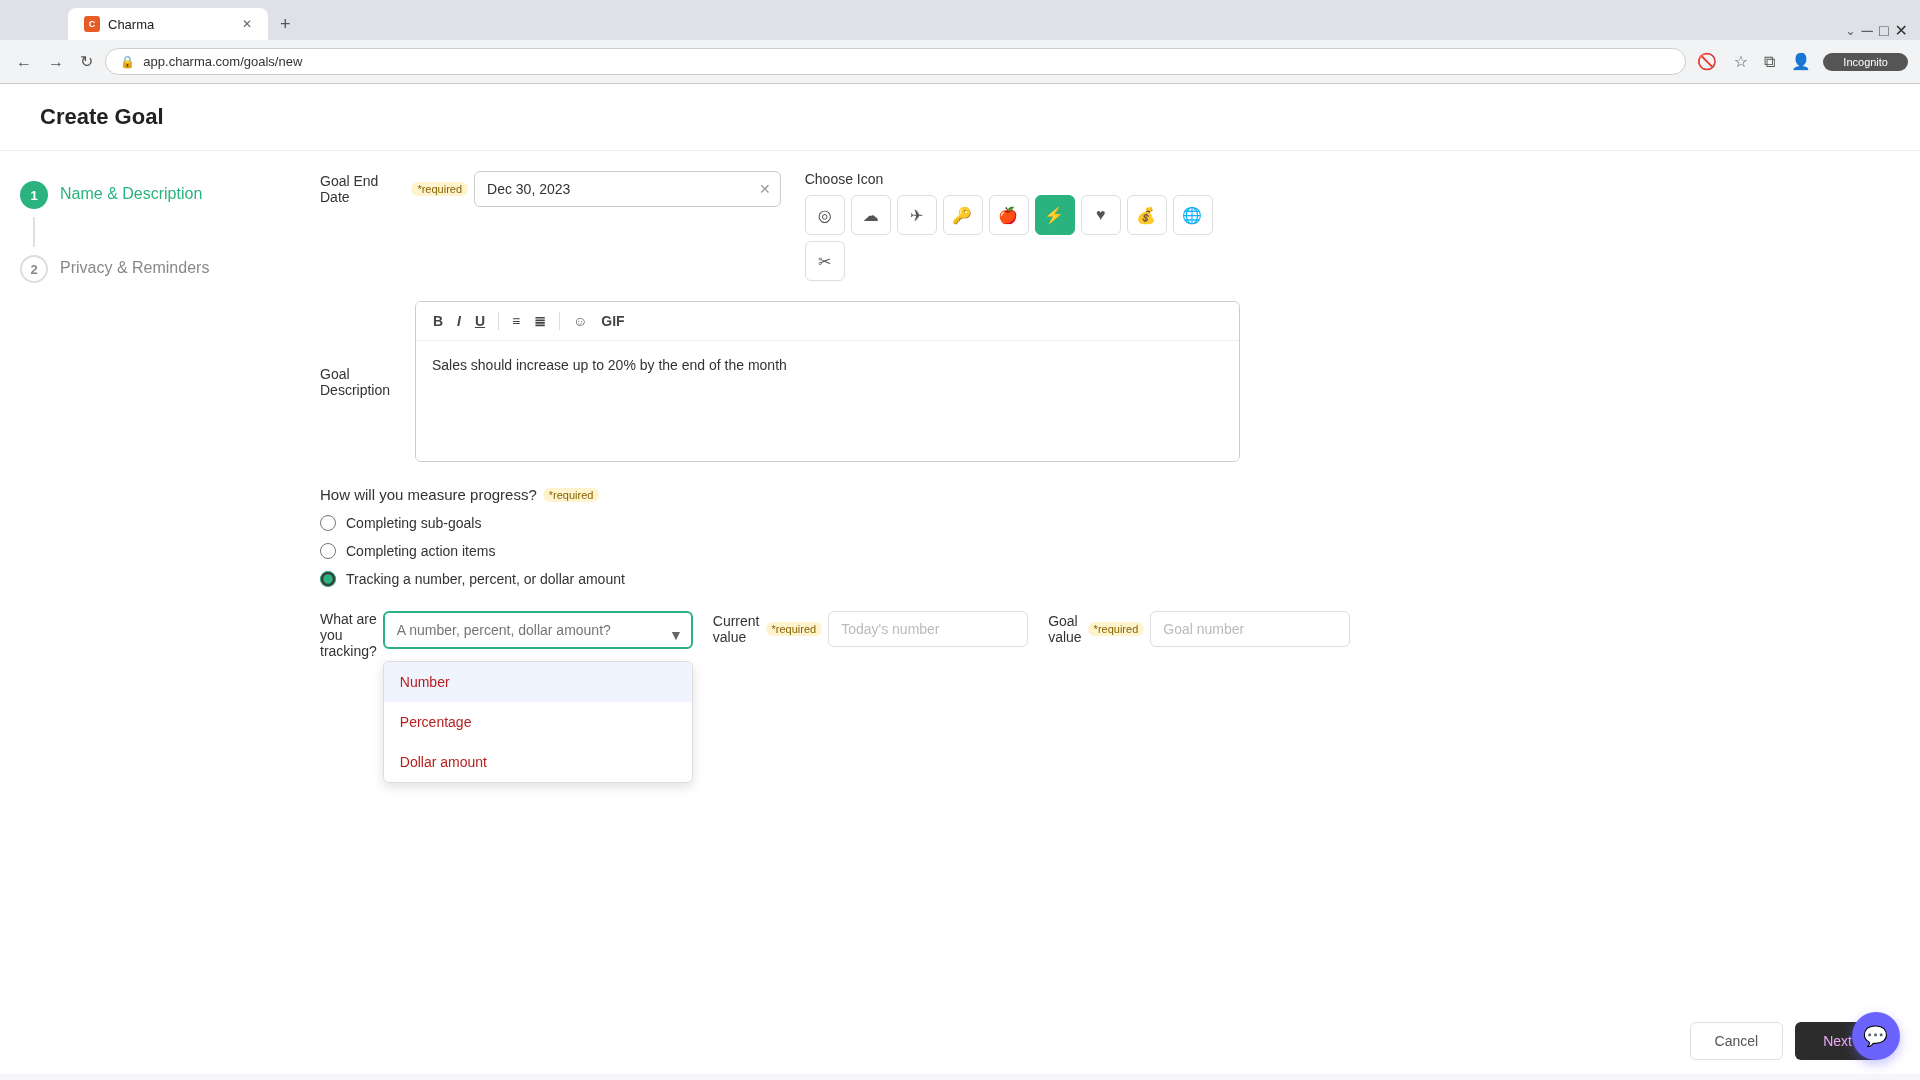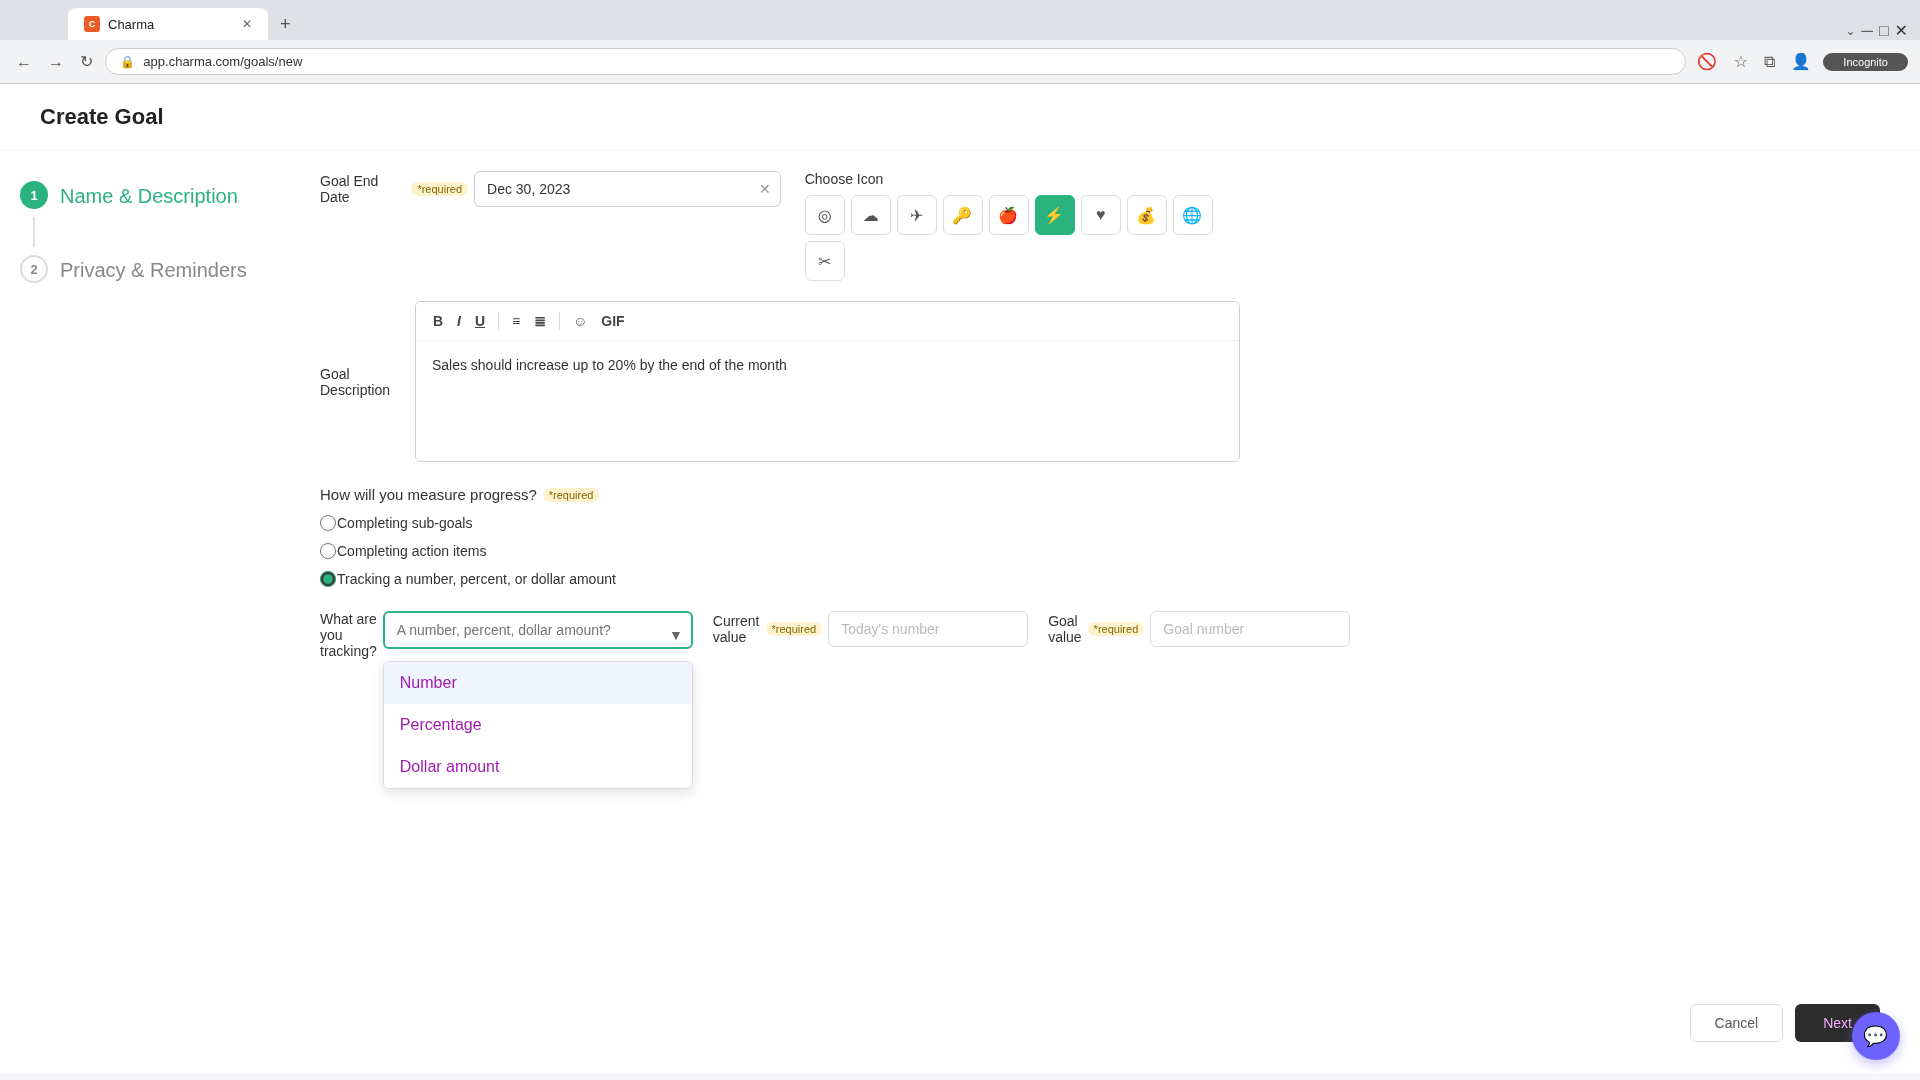--- a/index.html
+++ b/index.html
@@ -28,21 +28,21 @@
     .page-title { font-size: 22px; font-weight: 600; color: #222; }
 
     .page-body { display: flex; min-height: 900px; }
 
     
     .sidebar { width: 280px; padding: 30px 20px; flex-shrink: 0; }
     .sidebar-step { display: flex; align-items: flex-start; gap: 12px; margin-bottom: 8px; }
     .step-number { width: 28px; height: 28px; border-radius: 50%; display: flex; align-items: center; justify-content: center; font-size: 13px; font-weight: 600; flex-shrink: 0; }
     .step-number.active { background: #2bb37f; color: #fff; }
     .step-number.inactive { background: #fff; color: #888; border: 2px solid #ddd; }
-    .step-label { font-size: 20px; padding-top: 4px; text-align: center; }
+    .step-label { font-size: 16px; padding-top: 4px; text-align: center; }
     .step-label.active { color: #2bb37f; font-weight: 500; }
     .step-label.inactive { color: #888; }
     .step-connector { width: 2px; height: 30px; background: #e0e0e0; margin-left: 13px; margin-bottom: 8px; }
 
     
     .main-content { flex: 1; padding: 20px 40px 40px; max-width: 1000px; }
 
     
     .form-section { margin-bottom: 24px; }
     .form-row { display: flex; gap: 24px; margin-bottom: 20px; align-items: flex-start; }
@@ -68,38 +68,38 @@
     
     .editor-wrapper { border: 1px solid #ccc; border-radius: 6px; overflow: hidden; width: 960px; max-width: 100%; }
     .editor-toolbar { display: flex; align-items: center; gap: 4px; padding: 8px 12px; border-bottom: 1px solid #eee; background: #fff; }
     .editor-tool { background: none; border: none; cursor: pointer; font-size: 14px; color: #444; padding: 3px 5px; border-radius: 3px; font-weight: 600; }
     .editor-separator { width: 1px; height: 18px; background: #ddd; margin: 0 4px; }
     .editor-content { padding: 16px; min-height: 120px; font-size: 14px; color: #333; background: #fff; }
 
     
     .section-label { font-size: 15px; font-weight: 500; color: #333; margin-bottom: 12px; display: flex; align-items: center; gap: 6px; }
     .radio-group { display: flex; flex-direction: column; gap: 12px; margin-bottom: 20px; }
-    .radio-option { display: flex; align-items: center; gap: 1px; cursor: pointer; font-size: 14px; color: #333; }
+    .radio-option { display: flex; align-items: center; gap: 10px; cursor: pointer; font-size: 14px; color: #333; }
     .radio-input { width: 16px; height: 16px; accent-color: #2bb37f; cursor: pointer; }
 
     
     .tracking-row { display: flex; gap: 20px; align-items: flex-start; margin-bottom: 0; }
     .tracking-group { display: flex; flex-direction: row; gap: 6px; }
     .dropdown-wrapper { position: relative; }
     .dropdown-select { width: 310px; padding: 9px 36px 9px 12px; border: 2px solid #2bb37f; border-radius: 6px; font-size: 14px; color: #aaa; background: #fff; appearance: none; cursor: pointer; }
     .dropdown-arrow { position: absolute; right: 10px; top: 50%; transform: translateY(-50%); color: #666; pointer-events: none; font-size: 14px; }
     .dropdown-menu { position: absolute; top: calc(100% + 2px); left: 0; width: 310px; background: #fff; border: 1px solid #ddd; border-radius: 6px; box-shadow: 0 4px 12px rgba(0,0,0,0.12); z-index: 100; }
-    .dropdown-item { padding: 12px 16px; font-size: 16px; color: #a21caf; cursor: pointer; }
+    .dropdown-item { padding: 12px 16px; font-size: 14px; color: #b91c1c; cursor: pointer; }
     .dropdown-item:first-child { background: #f0f4ff; border-radius: 6px 6px 0 0; }
 
     .value-input { width: 200px; padding: 9px 12px; border: 1px solid #ddd; border-radius: 6px; font-size: 14px; color: #aaa; background: #fff; }
     .value-input::placeholder { color: #bbb; }
 
     
-    .form-footer { display: flex; justify-content: flex-end; gap: 12px; padding: 20px 40px; position: fixed; bottom: 18px; right: 0; background: transparent; }
+    .form-footer { display: flex; justify-content: flex-end; gap: 12px; padding: 20px 40px; position: fixed; bottom: 0; right: 0; background: transparent; }
     .btn-cancel { background: #fff; border: 1px solid #ddd; color: #555; padding: 10px 24px; border-radius: 6px; font-size: 14px; cursor: pointer; }
     .btn-next { background: #2c2c2c; color: #f0abfc; border: none; padding: 10px 28px; border-radius: 6px; font-size: 14px; cursor: pointer; font-weight: 500; }
 
     
     .chat-btn { position: fixed; bottom: 20px; right: 20px; width: 48px; height: 48px; background: #6c63ff; border-radius: 50%; display: flex; align-items: center; justify-content: center; cursor: pointer; color: #fff; font-size: 20px; box-shadow: 0 4px 12px rgba(108,99,255,0.4); z-index: 200; }
   </style>
 </head>
 <body>
 
 <div class="browser-chrome">

